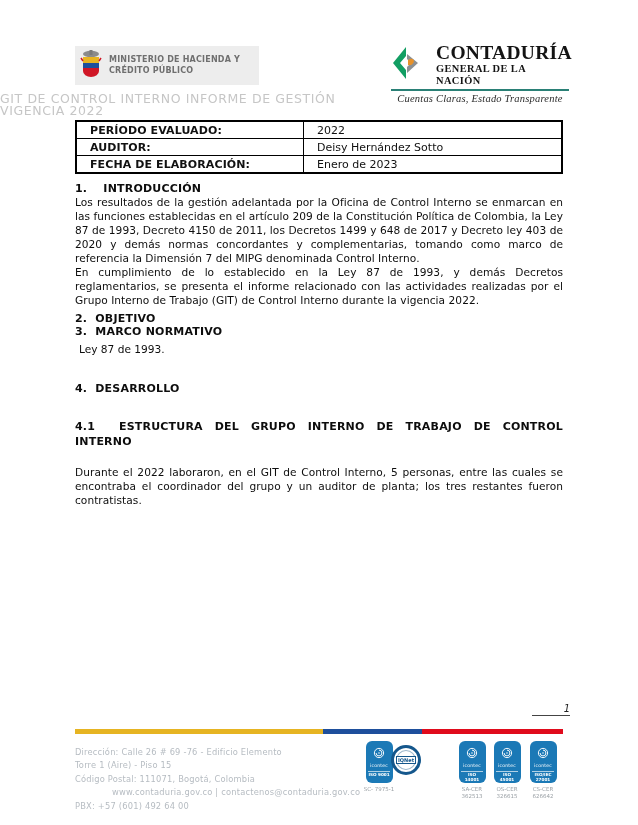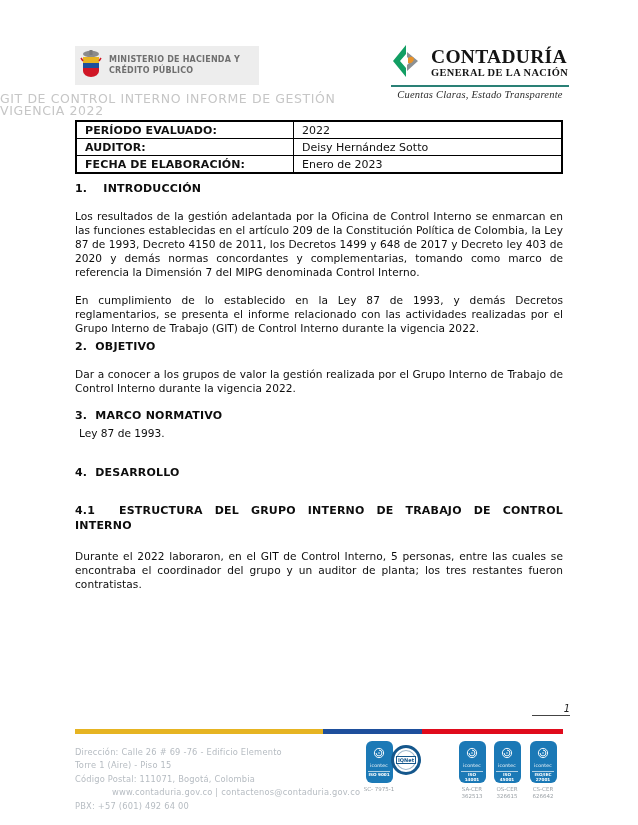--- a/index.html
+++ b/index.html
@@ -7,42 +7,42 @@
     position:relative;width:638px;height:825px;margin:0 auto;background:#ffffff;
     font-family:"DejaVu Sans","Liberation Sans",sans-serif;color:#111;overflow:hidden;
   }
   
   .ministry-logo{
     position:absolute;left:75px;top:46px;width:184px;height:39px;background:#ededed;
     display:flex;align-items:center;gap:6px;padding:8px 4px;box-sizing:border-box;
   }
   .ministry-text{font-size:8px;font-weight:bold;color:#6f6f6f;line-height:1.3;letter-spacing:.2px;}
   .cgn{position:absolute;left:391px;top:43px;width:178px;}
-  .cgn-row{display:flex;align-items:center;gap:8px;}
+  .cgn-row{display:flex;align-items:center;gap:13px;}
   .cgn-name1{font-family:"Liberation Serif","DejaVu Serif",serif;font-weight:bold;font-size:19.5px;color:#141414;line-height:1;letter-spacing:.3px;}
   .cgn-name2{font-family:"Liberation Serif","DejaVu Serif",serif;font-weight:bold;font-size:10.4px;color:#141414;line-height:1.2;letter-spacing:.4px;}
   .cgn-rule{height:2px;background:#2a8076;margin-top:2px;}
   .cgn-tagline{font-family:"Liberation Serif","DejaVu Serif",serif;font-style:italic;font-size:10.5px;color:#2b2b2b;margin-top:2px;text-align:center;letter-spacing:.2px;}
   
   .doc-title{
     position:absolute;left:0;top:93px;width:100%;text-align:left;color:#c6c6c6;
     font-size:12.5px;line-height:11.5px;letter-spacing:.6px;font-weight:normal;
   }
   
   .info-table{
     position:absolute;left:75px;top:120px;width:488px;border-collapse:collapse;
     border:2px solid #000;font-size:11px;
   }
-  .info-table td{border:1px solid #000;padding:1px 8px;height:14px;}
+  .info-table td{border:1px solid #000;padding:1px 13px;height:14px;}
   .info-table td.lbl{font-weight:bold;width:200px;letter-spacing:.1px;}
   
   .content{position:absolute;left:75px;top:176px;width:488px;color:#0d0d0d;}
   .sec-heading{font-size:11px;font-weight:bold;letter-spacing:.2px;margin:0;}
   .para{font-size:10.6px;line-height:14px;text-align:justify;margin:0;letter-spacing:.05px;}
-  .mt6{margin-top:6px;} .mt13{margin-top:5px;} .mt14{margin-top:14px;}
+  .mt6{margin-top:6px;} .mt13{margin-top:5px;} .mt14{}
   .mt16{margin-top:16px;} .mt24{margin-top:24px;} .mt26{margin-top:26px;}
   .heading-justified{text-align:justify;word-spacing:5px;line-height:15px;}
   .plain-line{font-size:10.6px;line-height:14px;margin:4px;}
   
   .page-number{
     position:absolute;left:532px;top:703px;width:38px;text-align:right;
     font-style:italic;font-size:10px;color:#222;border-bottom:1px solid #444;padding-bottom:1px;
   }
   .tricolor-bar{position:absolute;left:75px;top:729px;width:488px;height:5px;display:flex;}
   .bar-yellow{width:248px;background:#E6B422;}
@@ -138,21 +138,20 @@
       </tr>
     </tbody>
   </table>
 
   <div class="content">
     <p class="sec-heading mt6">1.&nbsp;&nbsp;&nbsp;&nbsp;INTRODUCCIÓN</p>
     <p class="para mt14">Los resultados de la gestión adelantada por la Oficina de Control Interno se enmarcan en las funciones establecidas en el artículo 209 de la Constitución Política de Colombia, la Ley 87 de 1993, Decreto 4150 de 2011, los Decretos 1499 y 648 de 2017 y Decreto ley 403 de 2020 y demás normas concordantes y complementarias, tomando como marco de referencia la Dimensión 7 del MIPG denominada Control Interno.</p>
     <p class="para mt14">En cumplimiento de lo establecido en la Ley 87 de 1993, y demás Decretos reglamentarios, se presenta el informe relacionado con las actividades realizadas por el Grupo Interno de Trabajo (GIT) de Control Interno durante la vigencia 2022.</p>
 
     <p class="sec-heading mt13">2.&nbsp;&nbsp;OBJETIVO</p>
-    <p class="para mt14">Dar a conocer a los grupos de valor la gestión realizada por el Grupo Interno de Trabajo de Control Interno durante la vigencia 2022.</p>
 
     <p class="sec-heading mt14">3.&nbsp;&nbsp;MARCO NORMATIVO</p>
     <p class="plain-line mt14">Ley 87 de 1993.</p>
 
     <p class="sec-heading mt26">4.&nbsp;&nbsp;DESARROLLO</p>
     <p class="sec-heading heading-justified mt24">4.1&nbsp;&nbsp;ESTRUCTURA DEL GRUPO INTERNO DE TRABAJO DE CONTROL INTERNO</p>
     <p class="para mt16">Durante el 2022 laboraron, en el GIT de Control Interno, 5 personas, entre las cuales se encontraba el coordinador del grupo y un auditor de planta; los tres restantes fueron contratistas.</p>
   </div>
 
   <div class="page-number">1</div>

